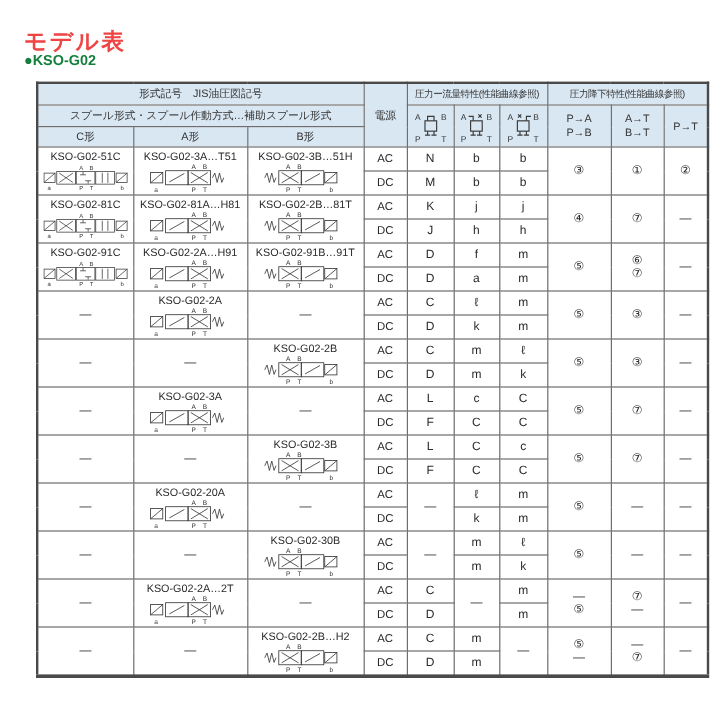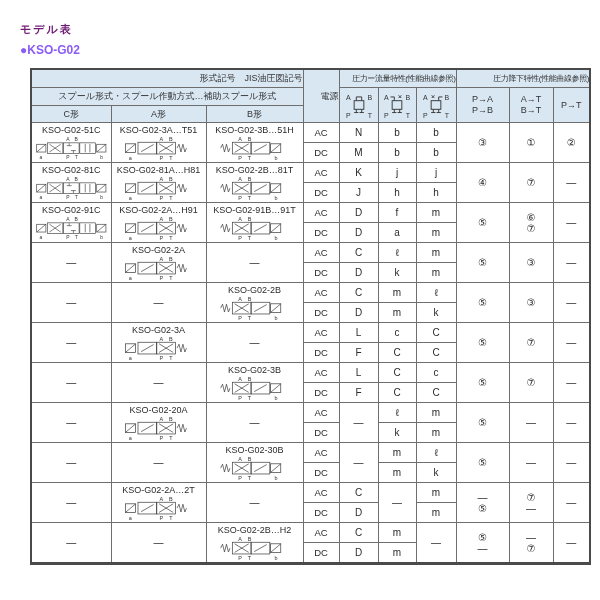--- a/index.html
+++ b/index.html
@@ -1,29 +1,29 @@
 <!DOCTYPE html>
 <html><head>
 <meta charset="utf-8">
 <style>
   html,body{margin:0;padding:0;}
   body{
     width:600px;height:600px;background:#ffffff;position:relative;
     font-family:"Liberation Sans", sans-serif;color:#2a2a2a;overflow:hidden;
   }
-  .title{position:absolute;left:20px;top:22px;font-size:11px;font-weight:bold;
-         color:#701a75;letter-spacing:2px;}
-  .subtitle{position:absolute;left:20px;top:43px;font-size:12px;font-weight:bold;color:#8b5cf6;}
+  .title{position:absolute;left:20px;top:22px;font-size:19px;font-weight:bold;
+         color:#ef4444;letter-spacing:2px;}
+  .subtitle{position:absolute;left:20px;top:43px;font-size:12px;font-weight:bold;color:#15803d;}
   table{position:absolute;left:30px;top:68px;border-collapse:collapse;table-layout:fixed;
         border:2px solid #4a4a4a;border-bottom-width:3px;background:#fff;}
   th,td{border:1px solid #6e6e6e;text-align:center;vertical-align:middle;
         padding:0;overflow:hidden;white-space:nowrap;}
   .hd{background:#d9e7f3;font-weight:normal;font-size:9px;color:#333;}
   .hd.small{font-size:8px;letter-spacing:-0.4px;margin-left:16px;}
-  .hr1 th{height:17px;text-align:right;}
+  .hr1 th{height:17px;}
   .hr2 th{height:17px;}
   .hr3 th{height:16px;margin-left:48px;}
   tbody td{height:19px;font-size:10px;}
   td.model-cell{font-size:9px;}
   .mlabel{font-size:9px;line-height:11px;white-space:nowrap;}
   td.dash-cell{font-size:10px;color:#2a2a2a;}
   td.drop-cell{font-size:10px;white-space:pre-line;line-height:11px;}
   td.flow-cell{font-size:10px;}
   td.power-cell{font-size:9.5px;margin-left:12px;}
   .pre{white-space:pre-line;line-height:11px;font-size:9px;}

